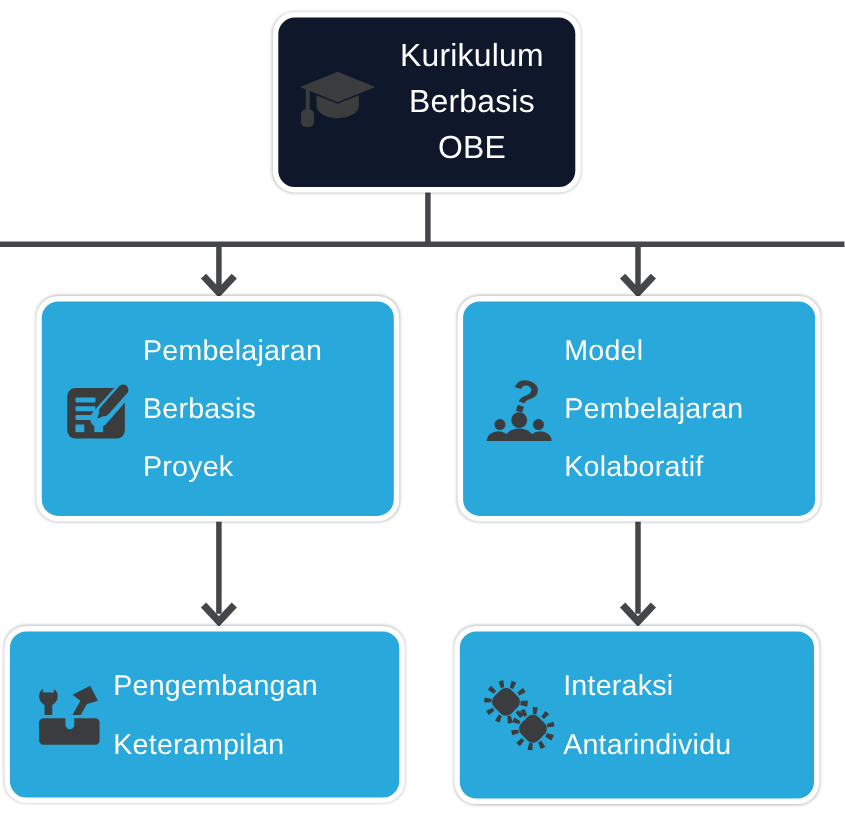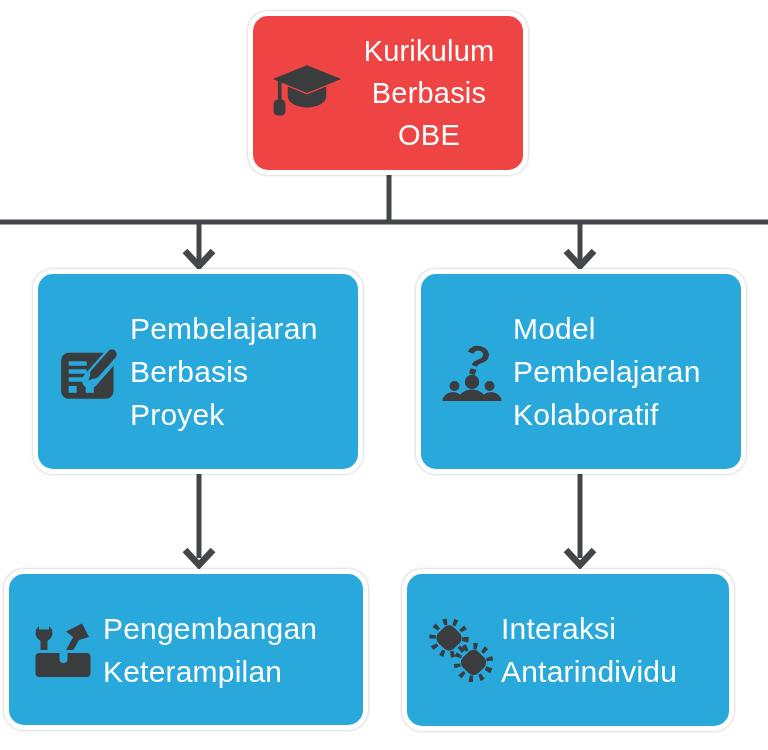--- a/index.html
+++ b/index.html
@@ -8,36 +8,36 @@
     font-family:"Liberation Sans","DejaVu Sans",sans-serif;
   }
   .connector-layer{position:absolute;left:0;top:0;z-index:0;}
   .node{
     position:absolute;z-index:1;display:flex;align-items:center;
     border:5px solid #ffffff;border-radius:20px;box-sizing:border-box;
     box-shadow:0 0 3px rgba(0,0,0,.28);
     padding:0 10px 0 20px;
   }
   .node-blue{background:#29a8db;}
-  .node-gray{background:#ef4444;}
+  .node-gray{background:#0f172a;}
   .node-icon{flex:0 0 auto;margin-right:8px;display:flex;align-items:center;justify-content:center;}
   .node-icon svg{display:block;}
   .node-label{
-    flex:1 1 auto;color:#ffffff;font-size:30px;line-height:43px;font-weight:400;
+    flex:1 1 auto;color:#ffffff;font-size:26px;line-height:53px;font-weight:400;
     white-space:pre-line;text-align:left;letter-spacing:0.2px;
   }
   .node-root{padding:0 12px 0 16px;}
   .node-root .node-label{font-size:29px;line-height:42px;text-align:center;}
   .node-root .node-icon{margin-right:2px;}
   
   .pos-root{left:248px;top:11px;width:280px;height:164px;}
   .pos-proyek{left:33px;top:269px;width:330px;height:205px;}
   .pos-kolaboratif{left:416px;top:269px;width:330px;height:205px;}
   .pos-keterampilan{left:4px;top:569px;width:364px;height:161px;}
-  .pos-interaksi{left:402px;top:569px;width:332px;height:162px;justify-content:flex-end;}
+  .pos-interaksi{left:413px;top:569px;width:332px;height:162px;justify-content:flex-end;}
   .ic-dark{fill:#3b3c3e;}
   .ic-blue{fill:#29a8db;}
 </style>
 </head>
 <body>
 
 <div class="canvas">
 
   <svg class="connector-layer" width="768" height="750" viewBox="0 0 768 750">
     <g stroke="#45464a" fill="none">

